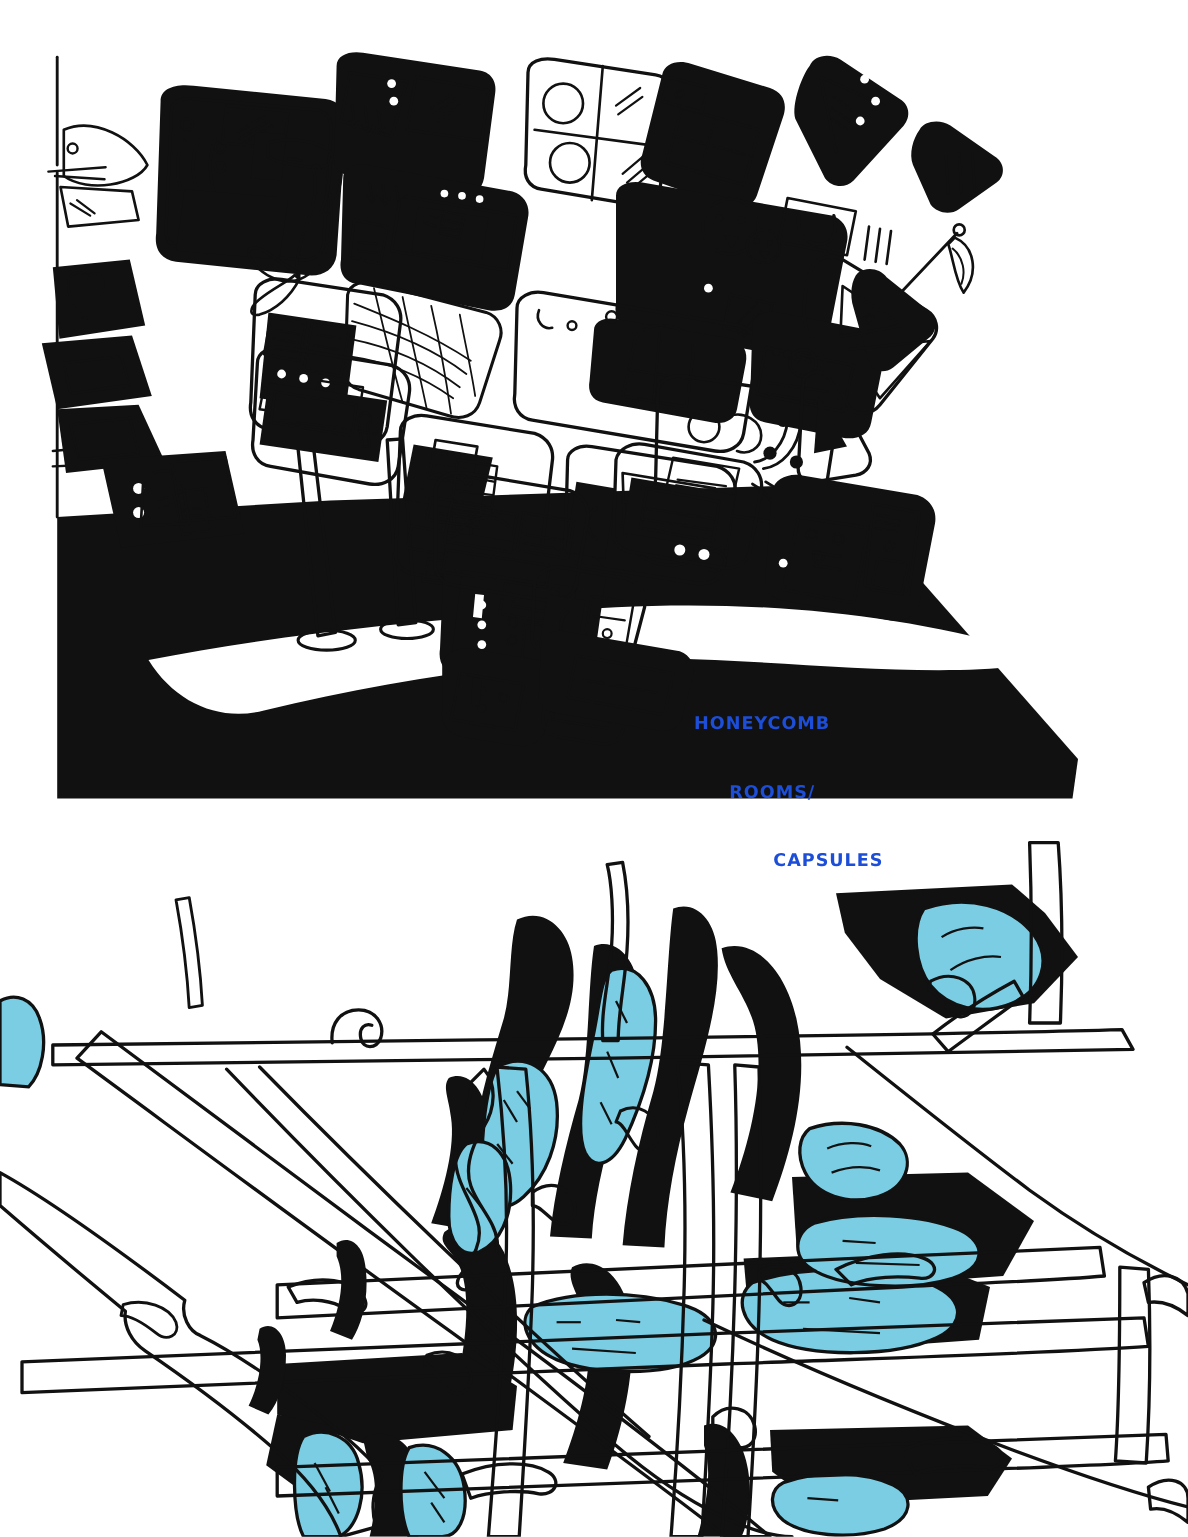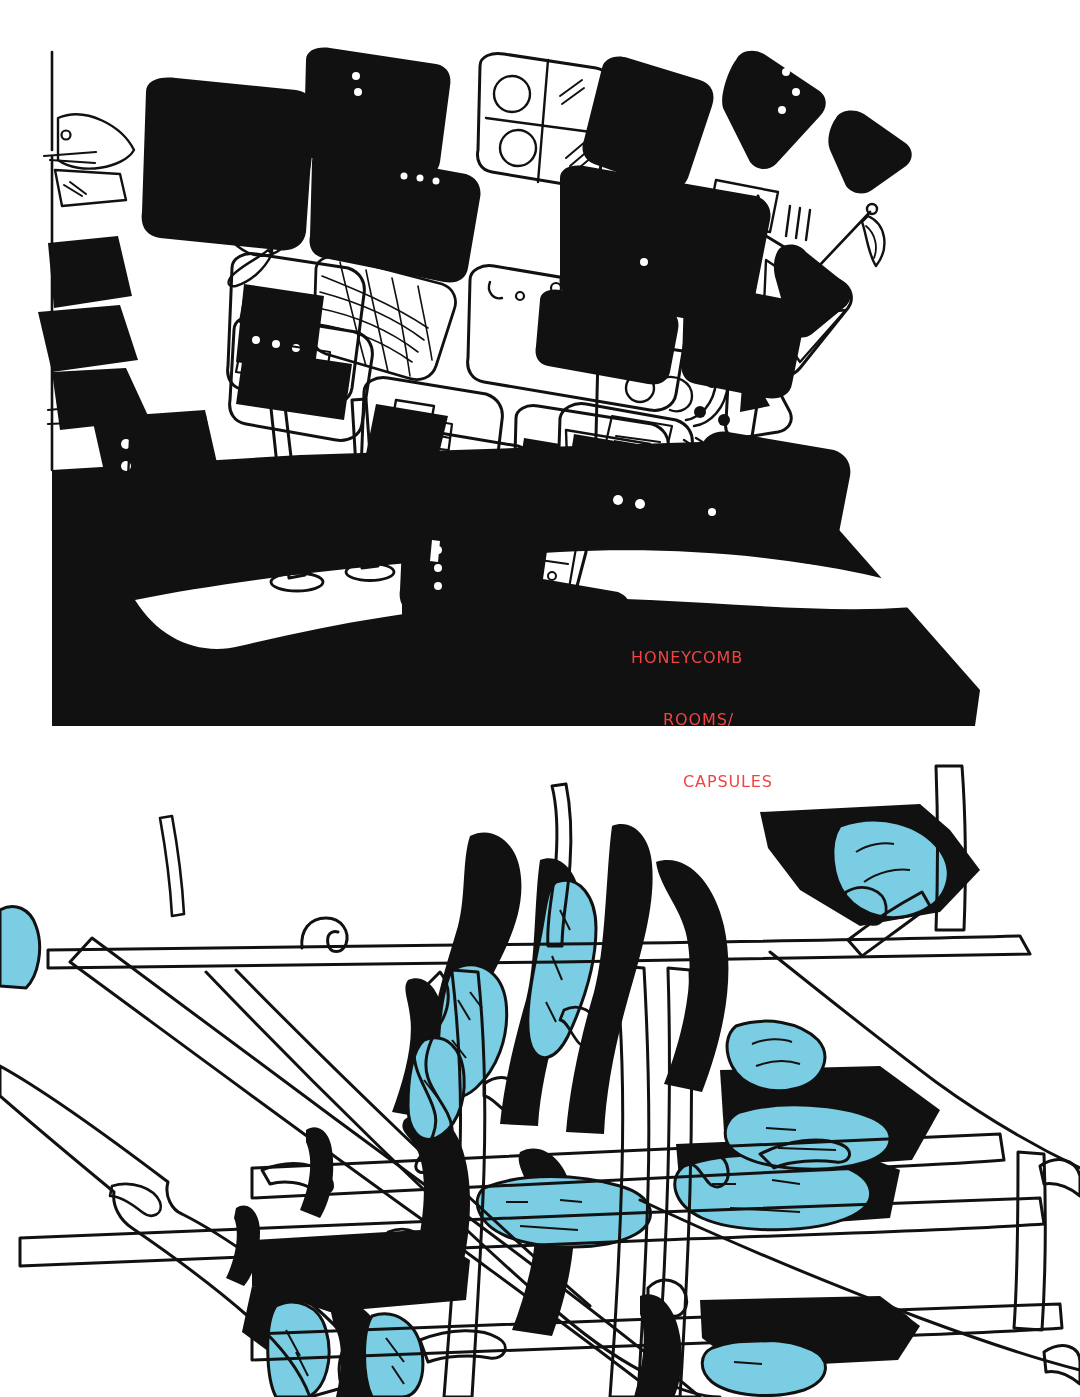--- a/index.html
+++ b/index.html
@@ -13,38 +13,38 @@
   }
   #page{position:relative;width:1080px;height:1397px;background:#fff;}
 
   .panel{position:absolute;}
   #panel-top{left:0;top:0;width:1080px;height:740px;}
   #panel-bottom{left:0;top:740px;width:1080px;height:657px;}
 
   .caption{
     position:absolute;
     font-family:"DejaVu Sans", sans-serif;
-    font-weight:400;
-    color:#ef4444;
+    font-weight:700;
+    color:#1d4ed8;
     letter-spacing:0.055em;
     line-height:1.30;
     font-size:15.5px;
     white-space:pre;
     font-variant:small-caps;
     text-transform:uppercase;
     -webkit-font-smoothing:antialiased;
   }
   #caption-honeycomb{
     left:631px;top:606px;
     text-align:left;
     font-size:16px;
   }
   #caption-honeycomb .l1{display:block;margin-left:0px;}
   #caption-honeycomb .l2{display:block;margin-left:32px;}
-  #caption-honeycomb .l3{display:block;margin-left:52px;}
+  #caption-honeycomb .l3{display:block;margin-left:72px;}
 
   svg{display:block;}
   .ink{fill:#111111;}
   .stroke{fill:none;stroke:#111111;stroke-linecap:round;stroke-linejoin:round;}
 </style>
 </head>
 <body>
 
 <div id="page">
 

